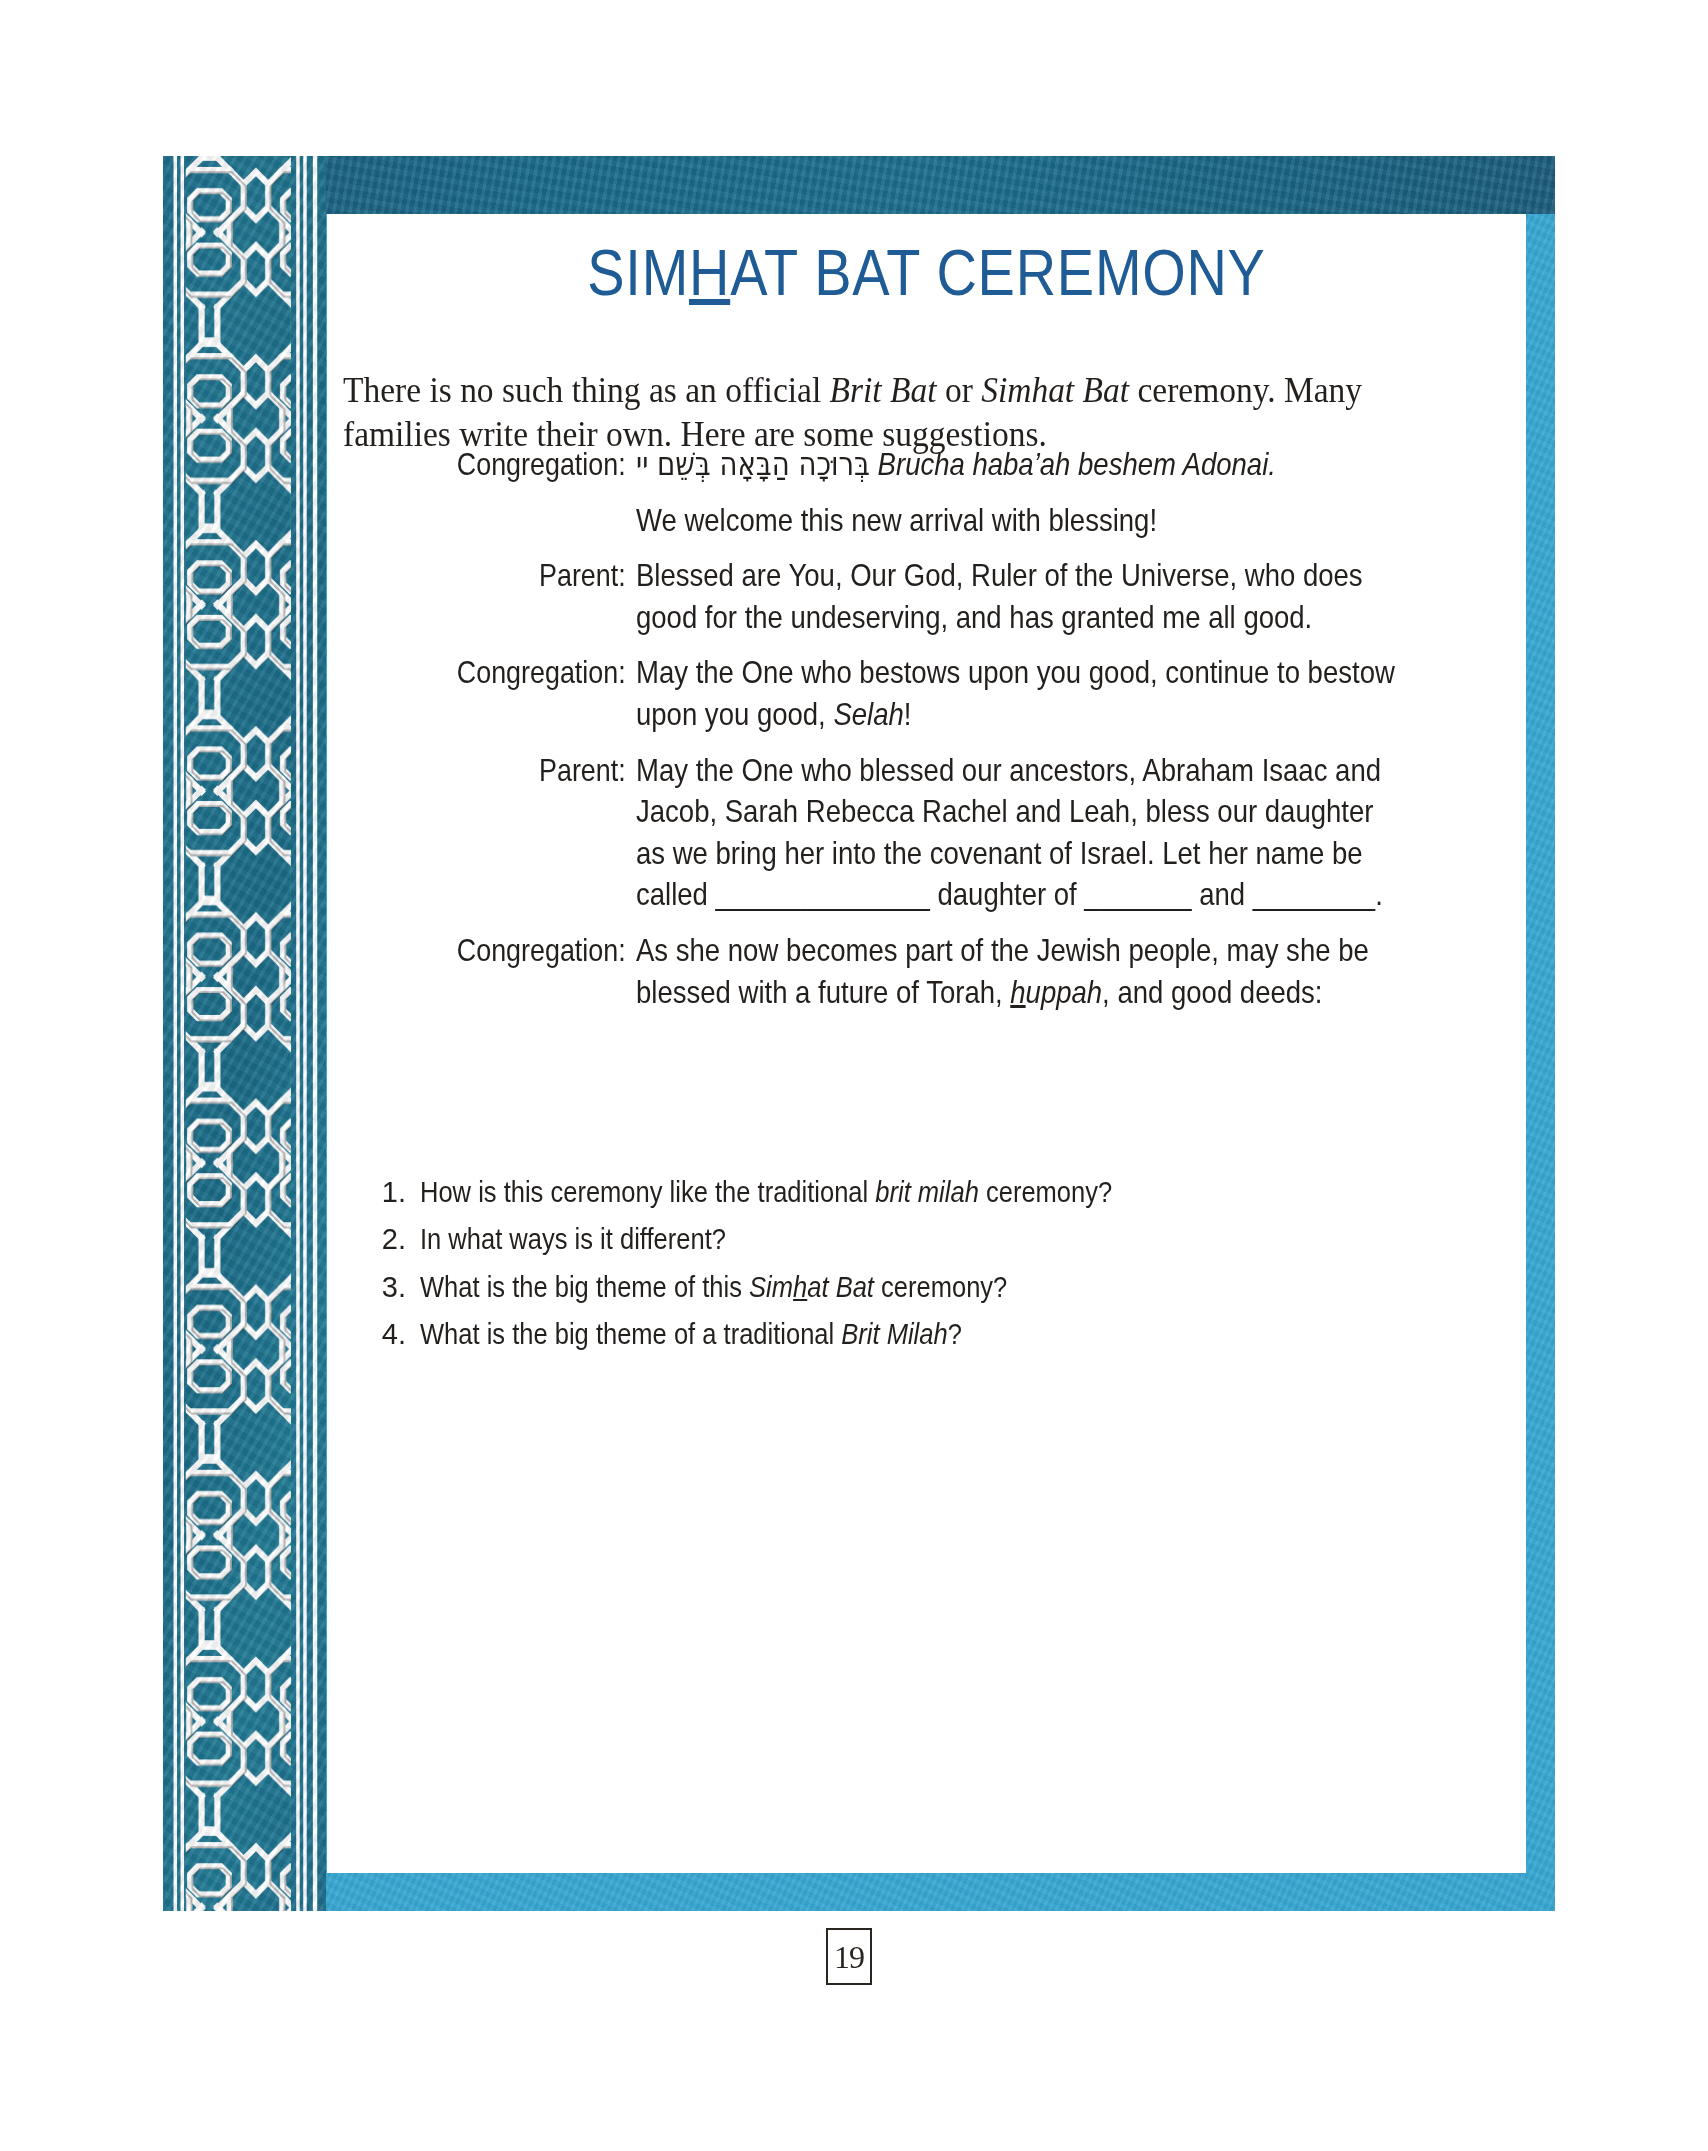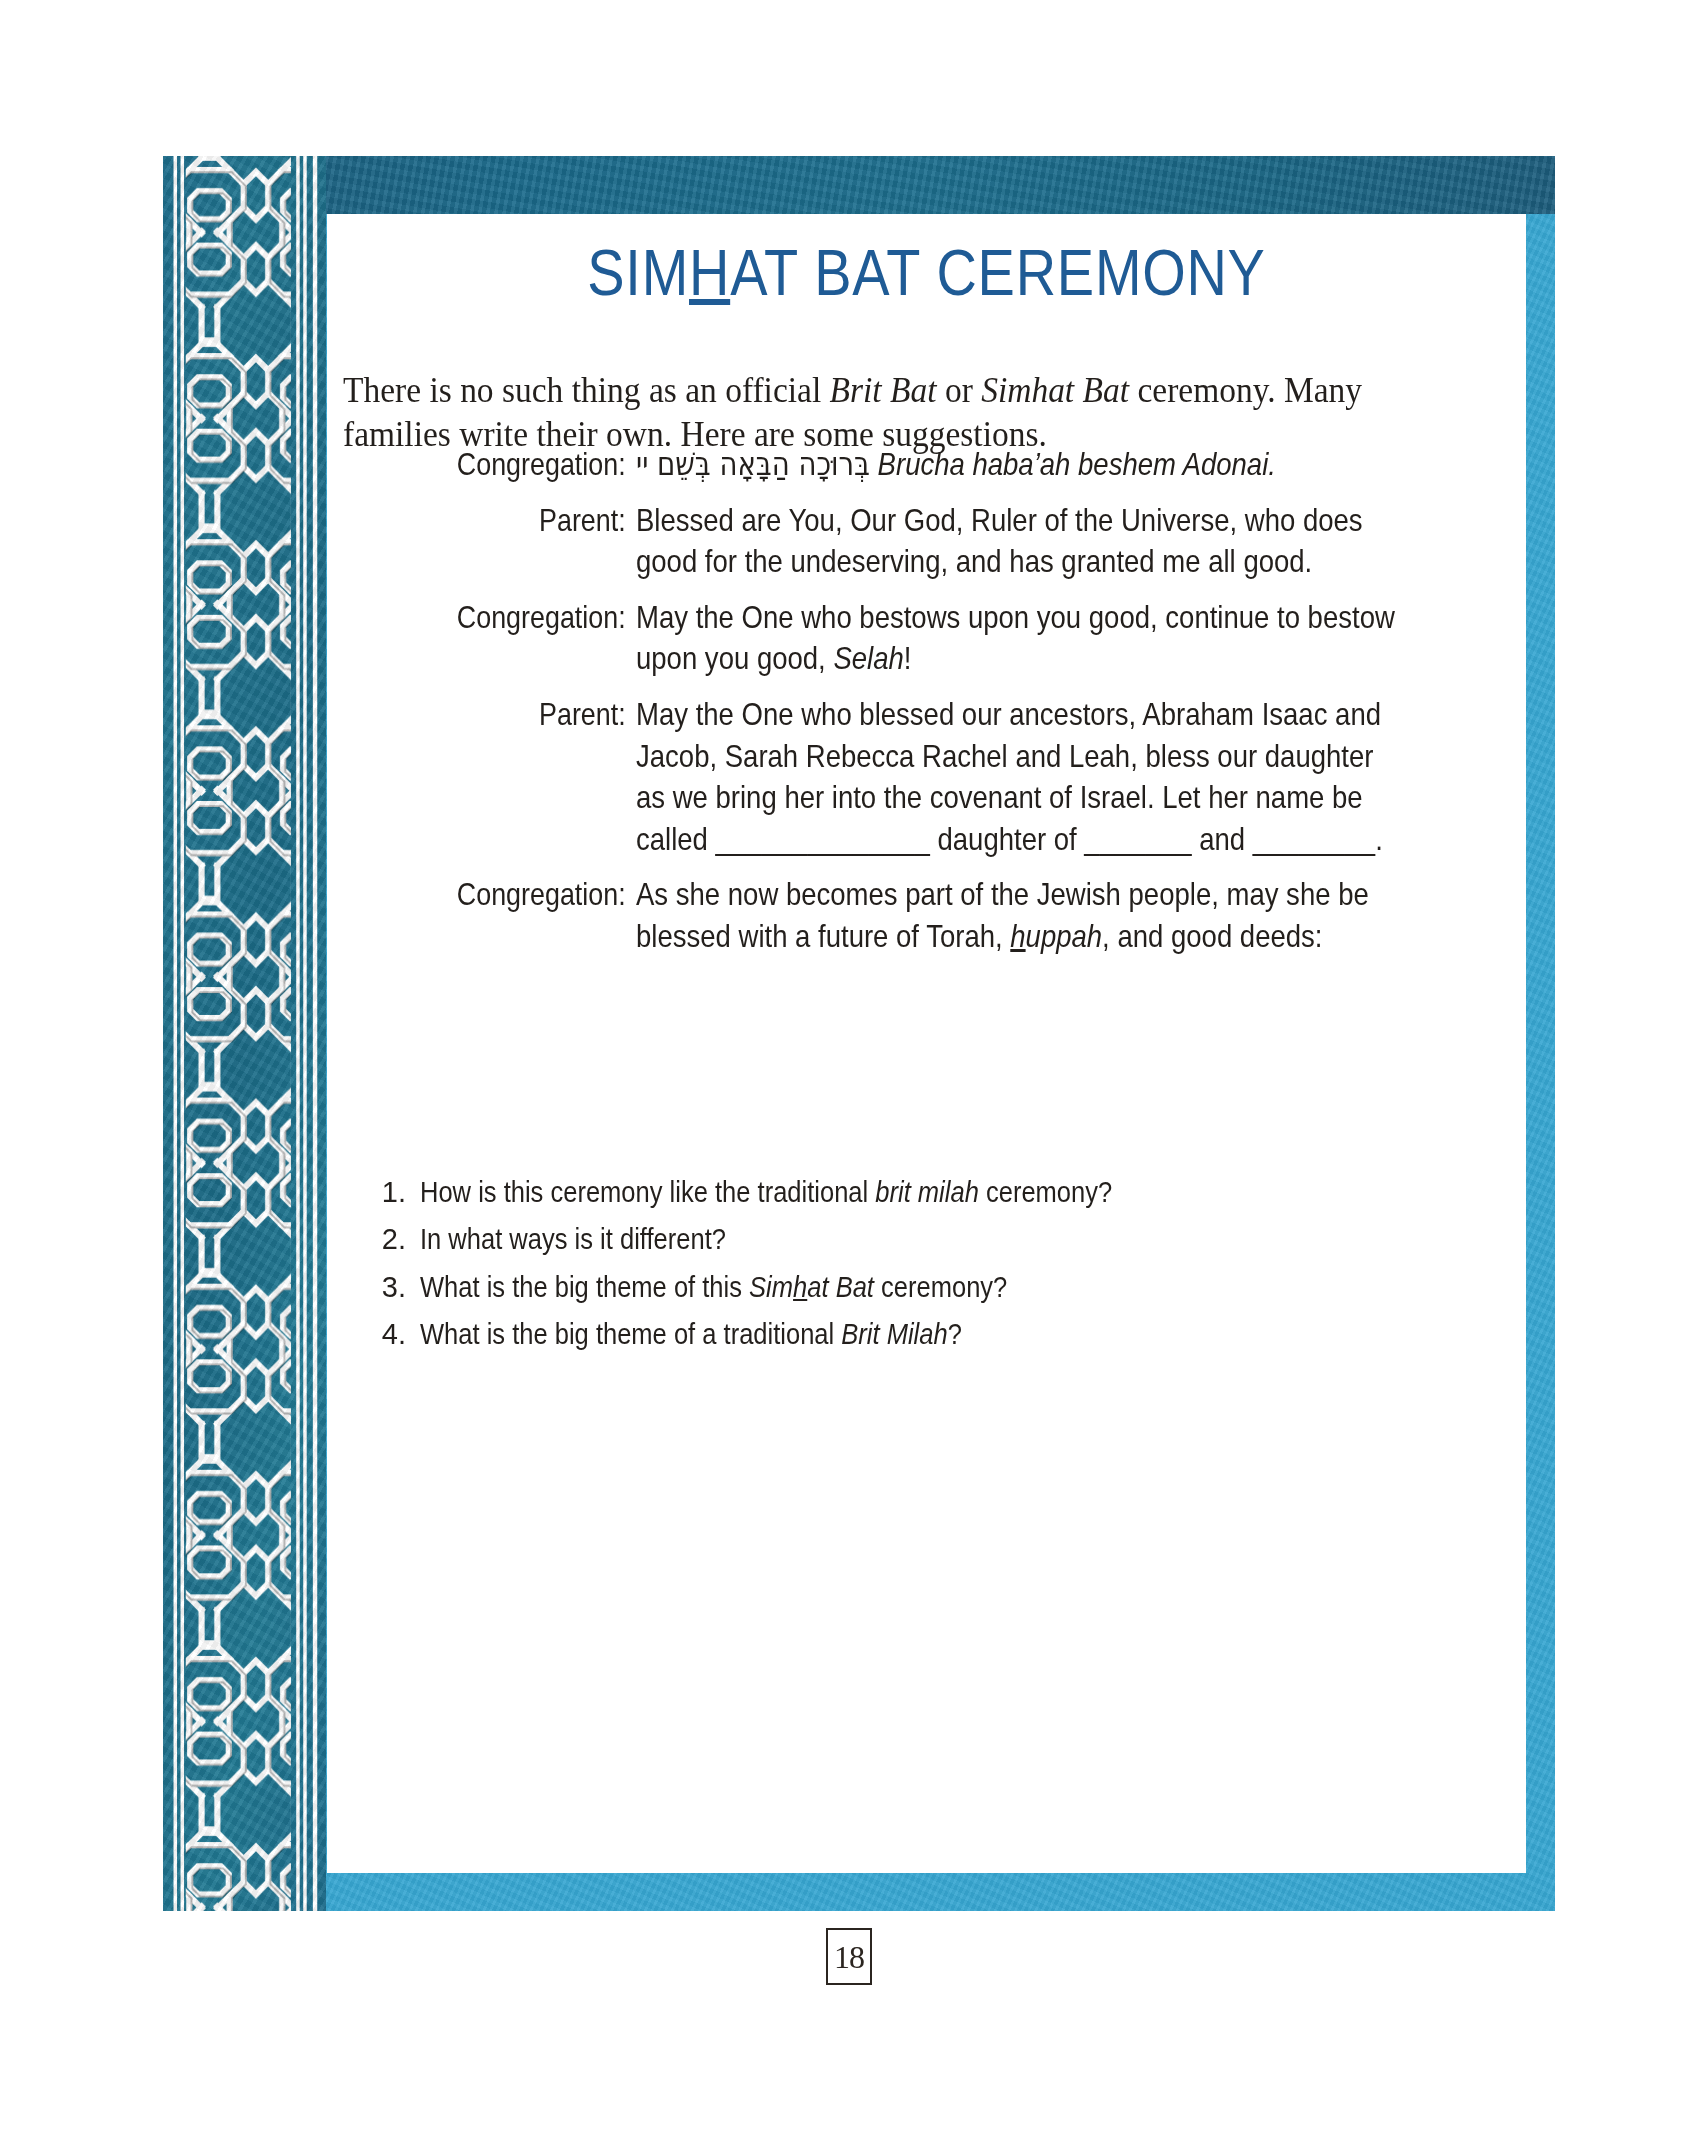--- a/index.html
+++ b/index.html
@@ -299,20 +299,24 @@
 
     <p class="intro"><span>There is no such thing as an official </span><i>Brit Bat</i><span> or </span><i>Simhat Bat</i><span> ceremony. Many families write their own. Here are some suggestions.</span></p>
 
     <div class="liturgy">
 
       <div class="lit-row">
         <div class="lit-label">Congregation:</div>
         <div class="lit-body"><span class="hebrew">בְּרוּכָה הַבָּאָה בְּשֵׁם יי</span>&nbsp;<span class="translit">Brucha haba’ah beshem Adonai.</span></div>
       </div>
 
+      <div class="lit-row">
+        <div class="lit-label"></div>
+        <div class="lit-body">We welcome this new arrival with blessing!</div>
+      </div>
 
       <div class="lit-row">
         <div class="lit-label">Parent:</div>
         <div class="lit-body">Blessed are You, Our God, Ruler of the Universe, who does good for the undeserving, and has granted me all good.</div>
       </div>
 
       <div class="lit-row">
         <div class="lit-label">Congregation:</div>
         <div class="lit-body"><span>May the One who bestows upon you good, continue to bestow upon you good, </span><i>Selah</i><span>!</span></div>
       </div>
@@ -350,17 +354,17 @@
       <li class="q-row">
         <span class="q-num">4.</span>
         <span class="q-text"><span>What is the big theme of a traditional </span><i>Brit Milah</i><span>?</span></span>
       </li>
 
     </ol>
 
   </div>
 
   <div class="pagenum">
-    <span>18</span>
+    <span>19</span>
   </div>
 
 </div>
 
 
 </body></html>

